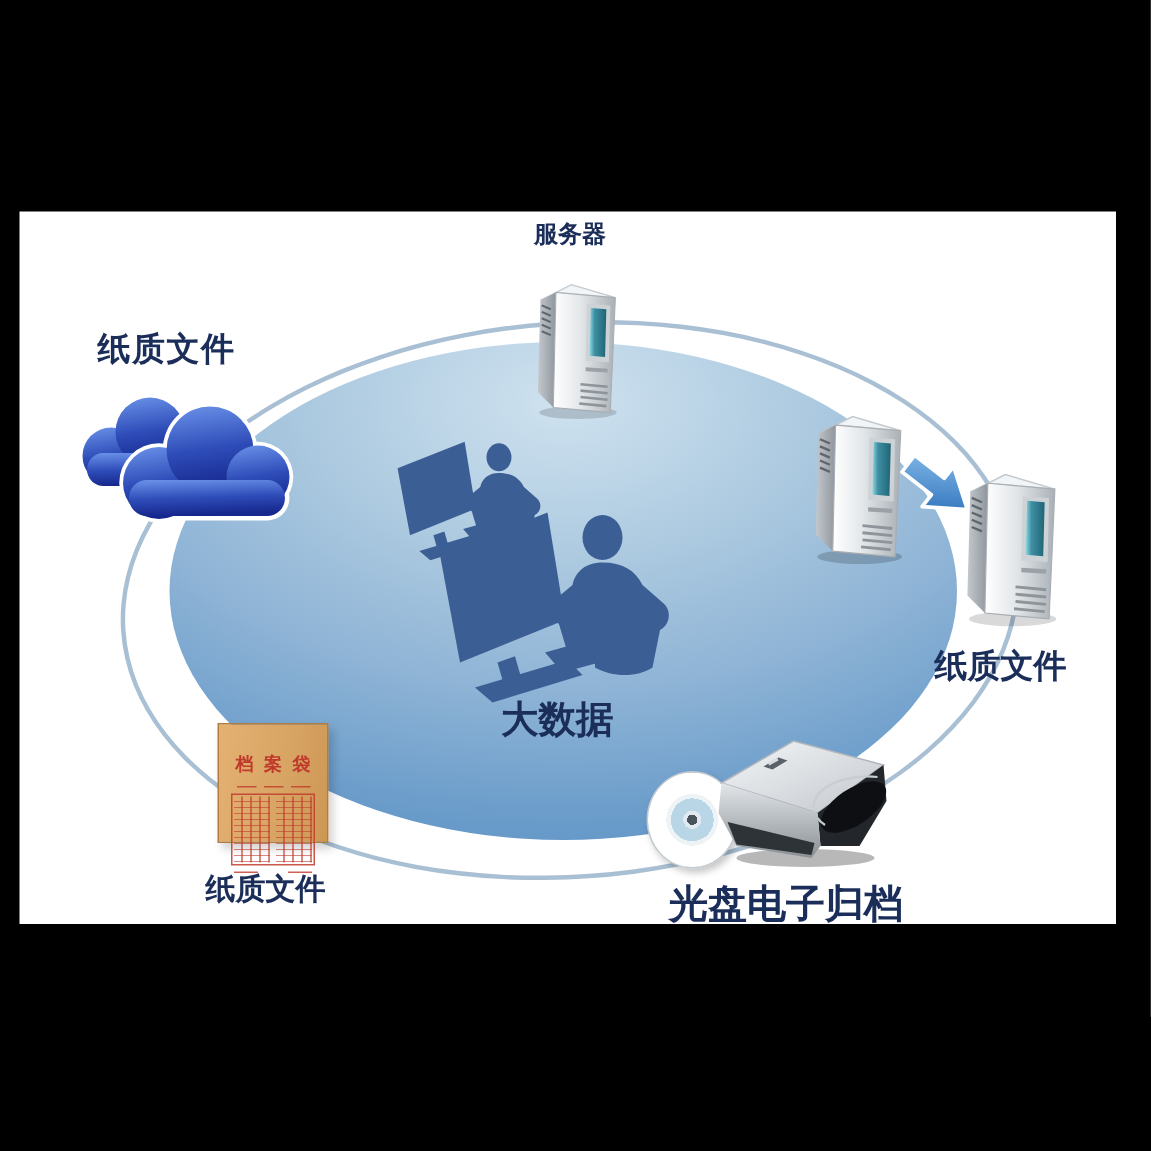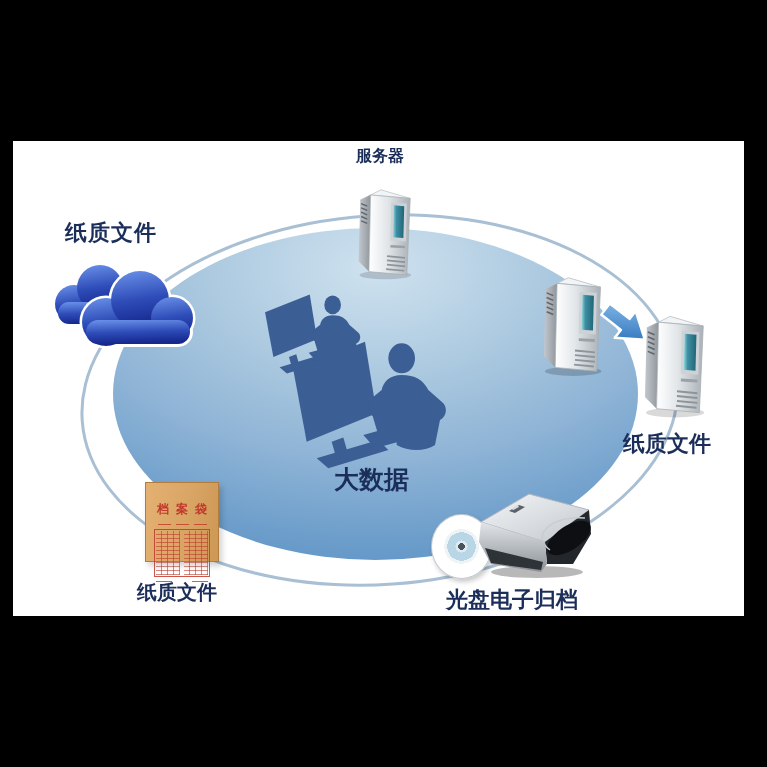--- a/index.html
+++ b/index.html
@@ -18,21 +18,21 @@
   #orbit-ring{left:80px;top:214px;width:600px;height:372px;border-radius:50%;
     border:3px solid #a9c0d4;box-sizing:border-box;transform:rotate(-4deg);}
 
   
   .lbl{color:#1b2e5a;font-weight:700;white-space:nowrap;}
   #lbl-top-server{left:356px;top:146px;font-size:16px;}
   #lbl-cloud{left:65px;top:218px;font-size:22px;letter-spacing:1px;}
   #lbl-bigdata{left:334px;top:463px;font-size:25px;text-align:right;}
   #lbl-offsite{left:623px;top:429px;font-size:22px;}
   #lbl-paper{left:137px;top:579px;font-size:20px;font-family:Liberation Serif, serif;}
-  #lbl-disc{left:446px;top:585px;font-size:22px;}
+  #lbl-disc{left:446px;top:585px;font-size:26px;}
 
   
   #icon-server-top{left:356px;top:178px;width:62px;height:108px;}
   #icon-server-inner{left:541px;top:268px;width:68px;height:112px;}
   #icon-server-offsite{left:642px;top:306px;width:70px;height:116px;}
   #icon-arrow{left:599px;top:300px;width:54px;height:50px;transform:rotate(38deg);}
   #icon-cloud{left:44px;top:248px;width:160px;height:104px;}
   #icon-person-small{left:264px;top:291px;width:104px;height:86px;}
   #icon-person-large{left:287px;top:340px;width:176px;height:130px;}
   #icon-printer{left:475px;top:486px;width:120px;height:92px;}

